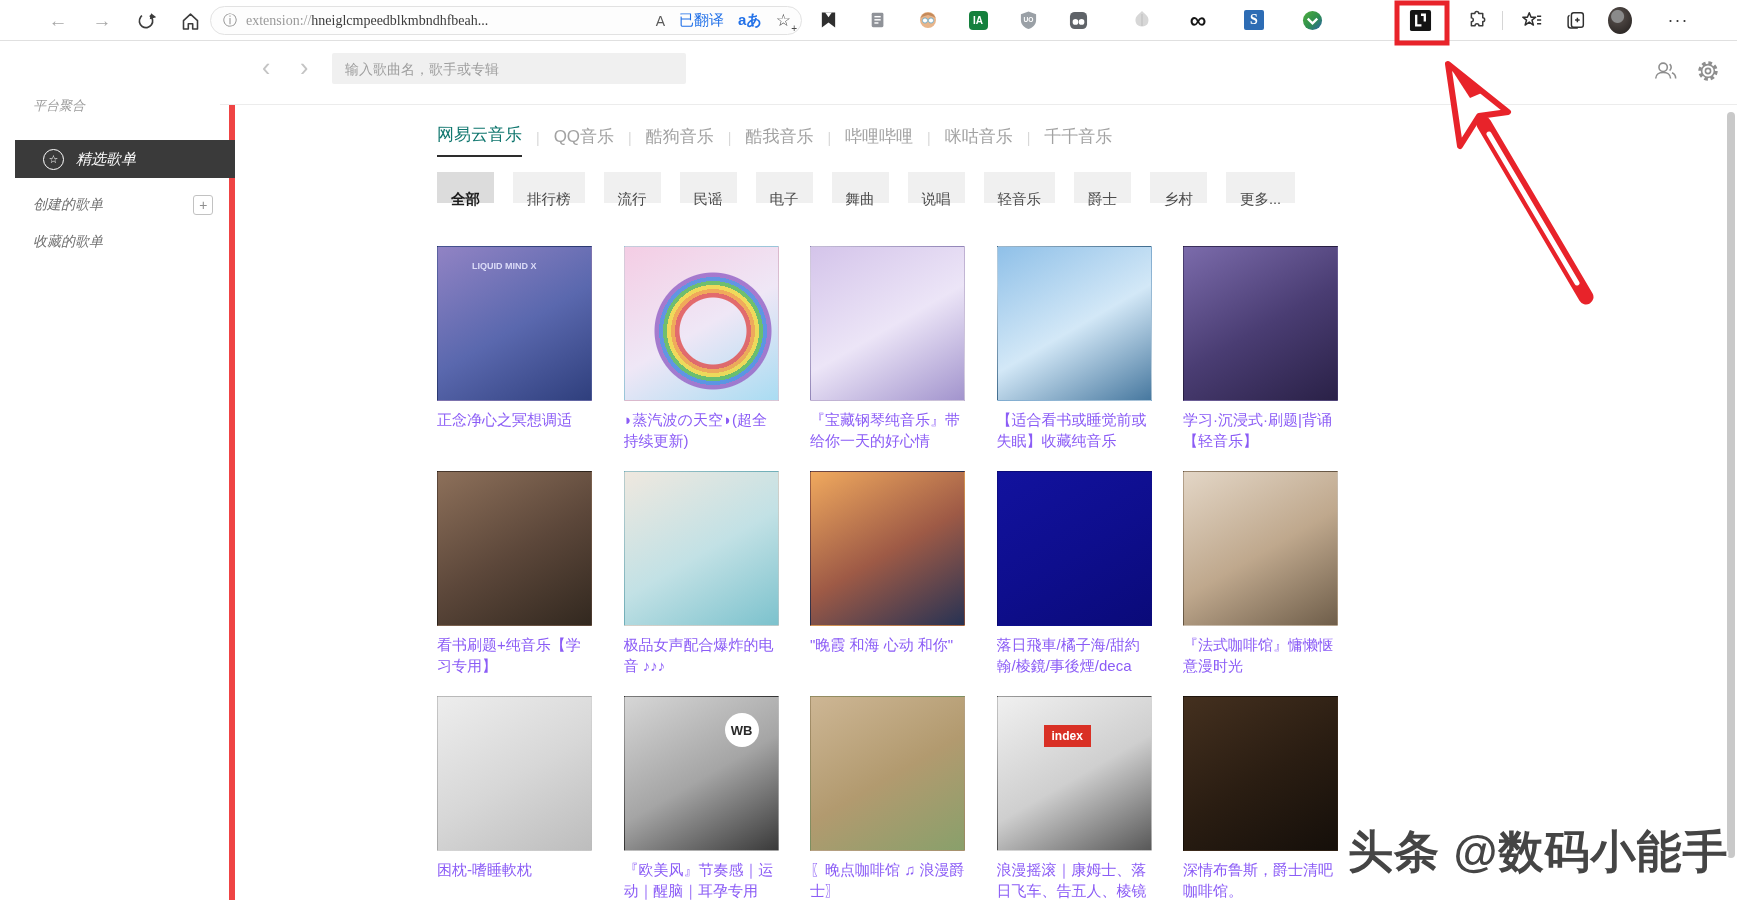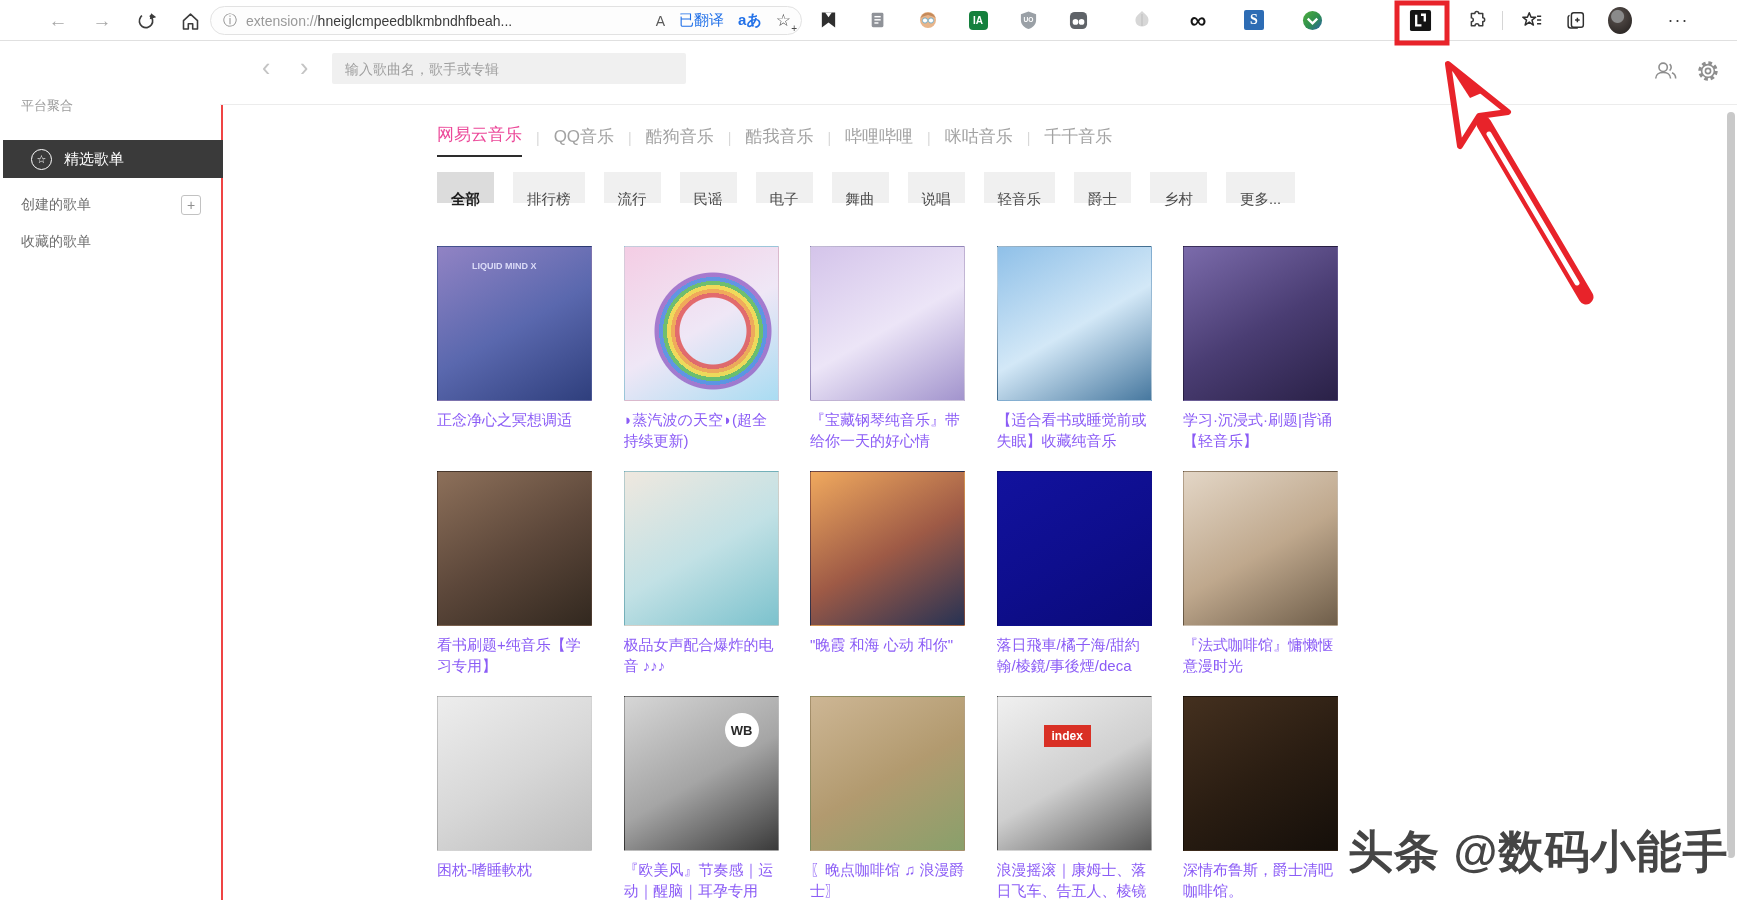--- a/index.html
+++ b/index.html
@@ -8,40 +8,40 @@
 
   
   #toolbar { position:absolute; left:0; top:0; width:1737px; height:41px; background:#fff;
     border-bottom:1px solid #e0e0e0; z-index:5; }
   .tbtn { position:absolute; top:7px; width:28px; height:28px; display:flex; align-items:center;
     justify-content:center; font-size:19px; color:#3c3c3c; border-radius:4px; cursor:pointer; }
   .tbtn.dis { color:#a6a6a6; }
   #addressbar { position:absolute; left:210px; top:6px; width:592px; height:29px; background:#fdfdfd;
     border:1px solid #e2e2e2; border-radius:15px; display:flex; align-items:center; padding:0 10px 0 12px; }
   #addressbar .info { color:#8b8b8b; font-size:14px; margin-right:9px; }
-  #addressbar .url { flex:1; font-size:14px; white-space:nowrap; overflow:hidden; }
+  #addressbar .url { flex:1; font-size:14px; white-space:nowrap; overflow:hidden;font-family:Liberation Serif, serif; }
   .url .scheme { color:#9a9a9a; }
   .url .host { color:#3c3c3c; }
   .bar-ico { color:#4a4a4a; font-size:15px; margin-left:14px; white-space:nowrap; }
   .blue { color:#2271e8 !important; }
   .starplus { position:relative; }
   .starplus .plus { position:absolute; right:-6px; bottom:-3px; font-size:10px; color:#4a4a4a; }
 
   .ext { position:absolute; top:8px; width:24px; height:24px; display:flex; align-items:center;
     justify-content:center; cursor:pointer; }
   .badge { width:19px; height:19px; border-radius:4px; color:#fff; font-size:10px; font-weight:bold;
     display:flex; align-items:center; justify-content:center; }
   .sep-v { position:absolute; top:11px; width:1px; height:19px; background:#d6d6d6; }
   .avatar { width:27px; height:27px; border-radius:50%;
     background:radial-gradient(circle at 40% 35%, #8a8a8a 0 6px, #4a4340 7px, #262220 90%); }
   .more3 { font-size:18px; color:#3c3c3c; letter-spacing:1px; }
 
   
-  #sidebar { position:absolute; left:3px; top:41px; width:220px; height:859px; background:#fff;
-    border-right:2px solid #ef4444; }
+  #sidebar { position:absolute; left:15px; top:41px; width:220px; height:859px; background:#fff;
+    border-right:6px solid #ef4444;font-style:italic; }
   .side-section { position:absolute; left:18px; top:56px; font-size:13px; color:#9c9c9c; }
   .side-item { position:absolute; left:0; width:220px; height:38px; display:flex; align-items:center;
     padding-left:18px; font-size:14px; color:#6e6e6e; cursor:pointer; }
   .side-item.selected { background:#3a3a3a; color:#fff; font-size:15px; }
   .side-item.selected .cicon { width:21px; height:21px; border:1.6px solid #fff; border-radius:50%;
     display:flex; align-items:center; justify-content:center; font-size:11px; margin:0 12px 0 10px; }
   .addbox { position:absolute; right:22px; width:20px; height:20px; border:1px solid #c2c2c2;
     border-radius:3px; color:#8f8f8f; font-size:14px; line-height:18px; text-align:center; cursor:pointer; }
 
   
@@ -50,21 +50,21 @@
   .navchev { position:absolute; top:12px; font-size:25px; color:#c4c4c4; cursor:pointer; }
   #searchbox { position:absolute; left:112px; top:12px; width:354px; height:31px; background:#f0f0f0;
     border:none; border-radius:2px; padding-left:13px; font-size:14px; color:#444;
     font-family:"Liberation Sans","DejaVu Sans",sans-serif; }
   #searchbox::placeholder { color:#9e9e9e; }
   .hdr-ico { position:absolute; top:18px; width:26px; height:26px; cursor:pointer; }
 
   
   #tabs { position:absolute; left:437px; top:123px; display:flex; align-items:flex-end; }
   .tab { font-size:17px; color:#a2a2a2; cursor:pointer; padding-bottom:9px; }
-  .tab.selected { color:#ec4899; border-bottom:2.5px solid #2d2d2d; }
+  .tab.selected { color:#0f766e; border-bottom:2.5px solid #2d2d2d; }
   .tabsep { font-size:14px; color:#d8d8d8; margin:0 14px; padding-bottom:11px; }
 
   #chips { position:absolute; left:437px; top:172px; display:flex; gap:19px; }
   .chip { height:31px; line-height:31px; padding:12px 14px; background:#f0f0f0; color:#4a4a4a;
     font-size:14.5px; cursor:pointer; white-space:nowrap; }
   .chip.selected { background:#dcdcdc; color:#1c1c1c; font-weight:bold; }
 
   #grid { position:absolute; left:437px; top:246px; width:901px; display:grid;
     grid-template-columns:repeat(5,155px); column-gap:31.5px; grid-auto-rows:225px; }
   .card { width:155px; cursor:pointer; }

